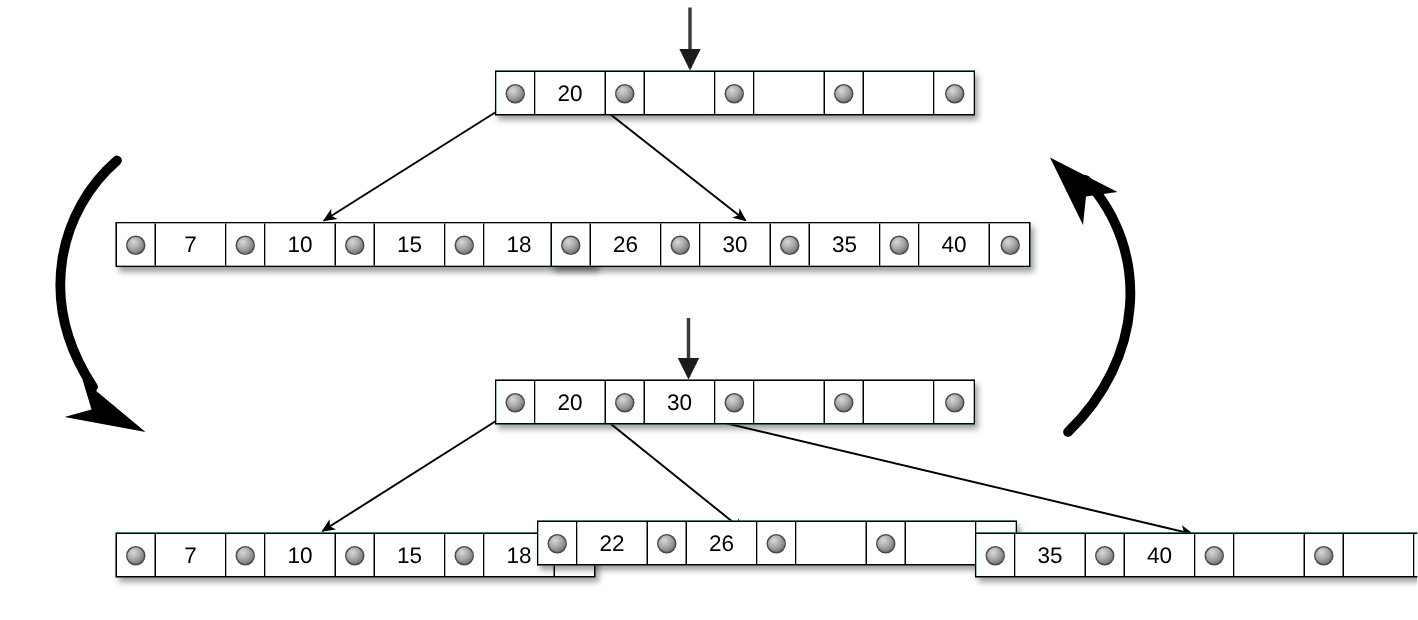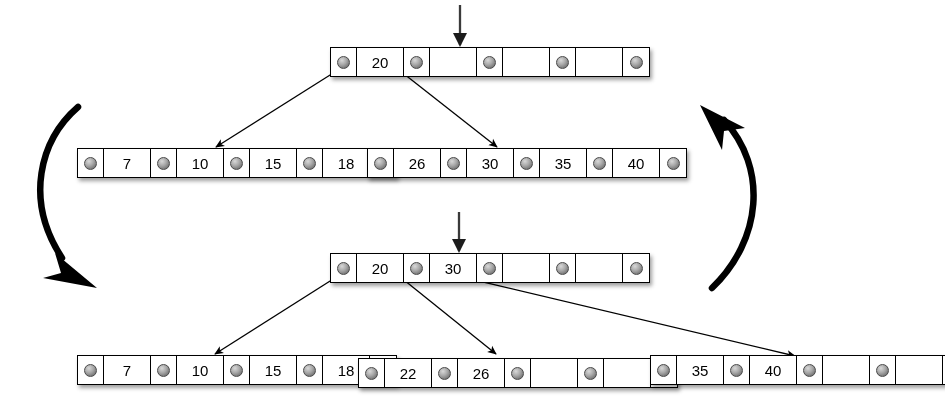--- a/index.html
+++ b/index.html
@@ -236,21 +236,21 @@
         <div class="cell ptr">
           <div class="bubble"></div>
         </div>
         <div class="cell key">
           <span>18</span>
         </div>
         <div class="cell ptr">
           <div class="bubble"></div>
         </div>
       </div>
-      <div class="node" style="left: 358px; top: 358px;">
+      <div class="node" style="left: 358px; top: 347px;">
         <div class="cell ptr">
           <div class="bubble"></div>
         </div>
         <div class="cell key">
           <span>22</span>
         </div>
         <div class="cell ptr">
           <div class="bubble"></div>
         </div>
         <div class="cell key">

